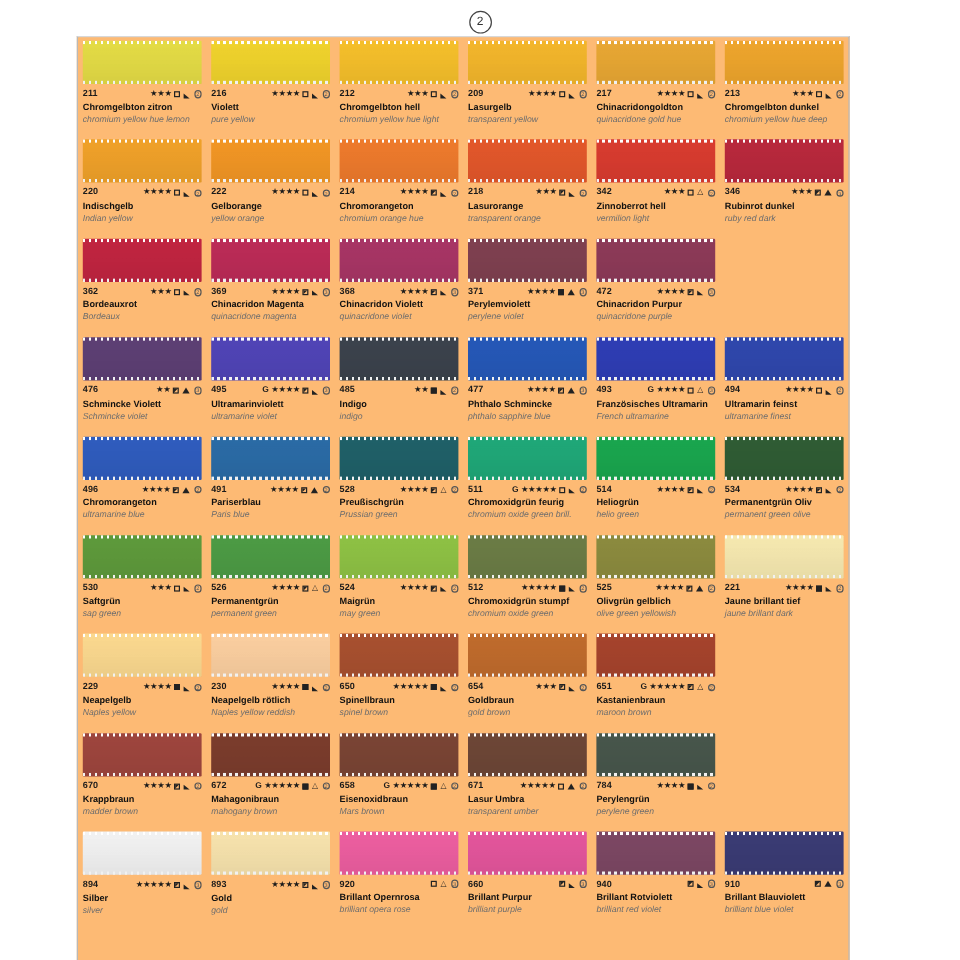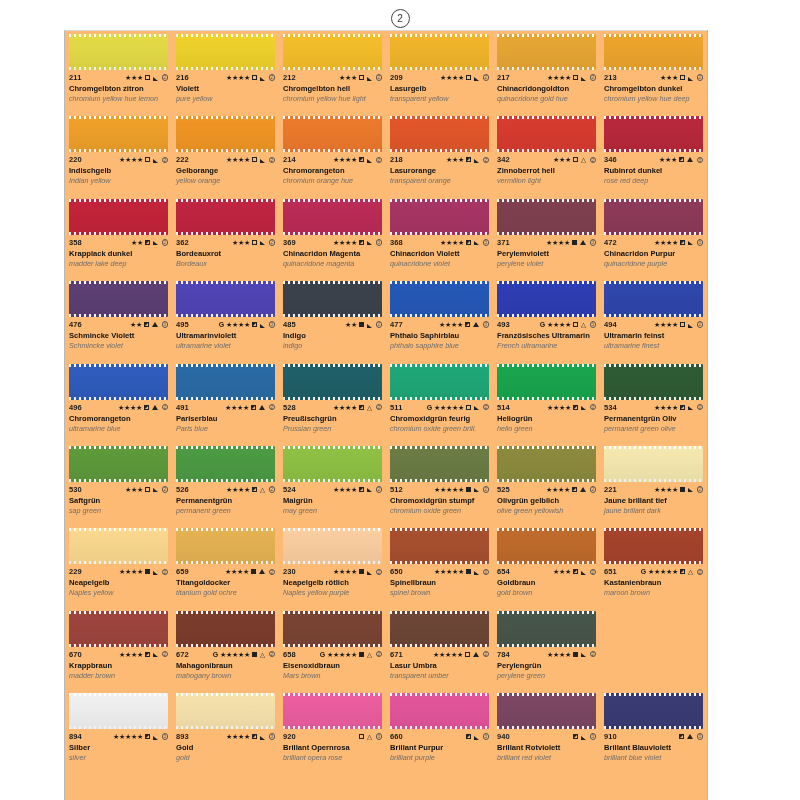--- a/index.html
+++ b/index.html
@@ -405,42 +405,25 @@
           <div class="meta">
             <span class="code">346</span>
             <span class="symbols">
               <span class="stars">★★★</span>
               <span class="sq half"></span>
               <span class="tri"></span>
               <span class="circnum">3</span>
             </span>
           </div>
           <div class="name-de">Rubinrot dunkel</div>
-          <div class="name-en">rose red deep</div>
+          <div class="name-en">ruby red dark</div>
         </div>
       </div>
       <div class="row">
         <div class="cell">
-          <div class="swatch" style="background: rgb(196, 35, 58);">
-            <div class="edge-top"></div>
-            <div class="edge-bot"></div>
-          </div>
-          <div class="meta">
-            <span class="code">358</span>
-            <span class="symbols">
-              <span class="stars">★★</span>
-              <span class="sq half"></span>
-              <span class="opac"></span>
-              <span class="circnum">2</span>
-            </span>
-          </div>
-          <div class="name-de">Krapplack dunkel</div>
-          <div class="name-en">madder lake deep</div>
-        </div>
-        <div class="cell">
           <div class="swatch" style="background: rgb(193, 36, 64);">
             <div class="edge-top"></div>
             <div class="edge-bot"></div>
           </div>
           <div class="meta">
             <span class="code">362</span>
             <span class="symbols">
               <span class="stars">★★★</span>
               <span class="sq "></span>
               <span class="opac"></span>
@@ -579,21 +562,21 @@
           </div>
           <div class="meta">
             <span class="code">477</span>
             <span class="symbols">
               <span class="stars">★★★★</span>
               <span class="sq half"></span>
               <span class="tri"></span>
               <span class="circnum">3</span>
             </span>
           </div>
-          <div class="name-de">Phthalo Saphirblau</div>
+          <div class="name-de">Phthalo Schmincke</div>
           <div class="name-en">phthalo sapphire blue</div>
         </div>
         <div class="cell">
           <div class="swatch" style="background: rgb(46, 61, 181);">
             <div class="edge-top"></div>
             <div class="edge-bot"></div>
           </div>
           <div class="meta">
             <span class="code">493</span>
             <span class="symbols">
@@ -846,52 +829,35 @@
               <span class="stars">★★★★</span>
               <span class="sq full"></span>
               <span class="opac"></span>
               <span class="circnum">2</span>
             </span>
           </div>
           <div class="name-de">Neapelgelb</div>
           <div class="name-en">Naples yellow</div>
         </div>
         <div class="cell">
-          <div class="swatch" style="background: rgb(230, 179, 83);">
-            <div class="edge-top"></div>
-            <div class="edge-bot"></div>
-          </div>
-          <div class="meta">
-            <span class="code">659</span>
+          <div class="swatch" style="background: rgb(251, 207, 160);">
+            <div class="edge-top"></div>
+            <div class="edge-bot"></div>
+          </div>
+          <div class="meta">
+            <span class="code">230</span>
             <span class="symbols">
               <span class="stars">★★★★</span>
               <span class="sq full"></span>
-              <span class="tri"></span>
-              <span class="circnum">2</span>
-            </span>
-          </div>
-          <div class="name-de">Titangoldocker</div>
-          <div class="name-en">titanium gold ochre</div>
-        </div>
-        <div class="cell">
-          <div class="swatch" style="background: rgb(251, 207, 160);">
-            <div class="edge-top"></div>
-            <div class="edge-bot"></div>
-          </div>
-          <div class="meta">
-            <span class="code">230</span>
-            <span class="symbols">
-              <span class="stars">★★★★</span>
-              <span class="sq full"></span>
               <span class="opac"></span>
               <span class="circnum">2</span>
             </span>
           </div>
           <div class="name-de">Neapelgelb rötlich</div>
-          <div class="name-en">Naples yellow purple</div>
+          <div class="name-en">Naples yellow reddish</div>
         </div>
         <div class="cell">
           <div class="swatch" style="background: rgb(168, 80, 47);">
             <div class="edge-top"></div>
             <div class="edge-bot"></div>
           </div>
           <div class="meta">
             <span class="code">650</span>
             <span class="symbols">
               <span class="stars">★★★★★</span>

